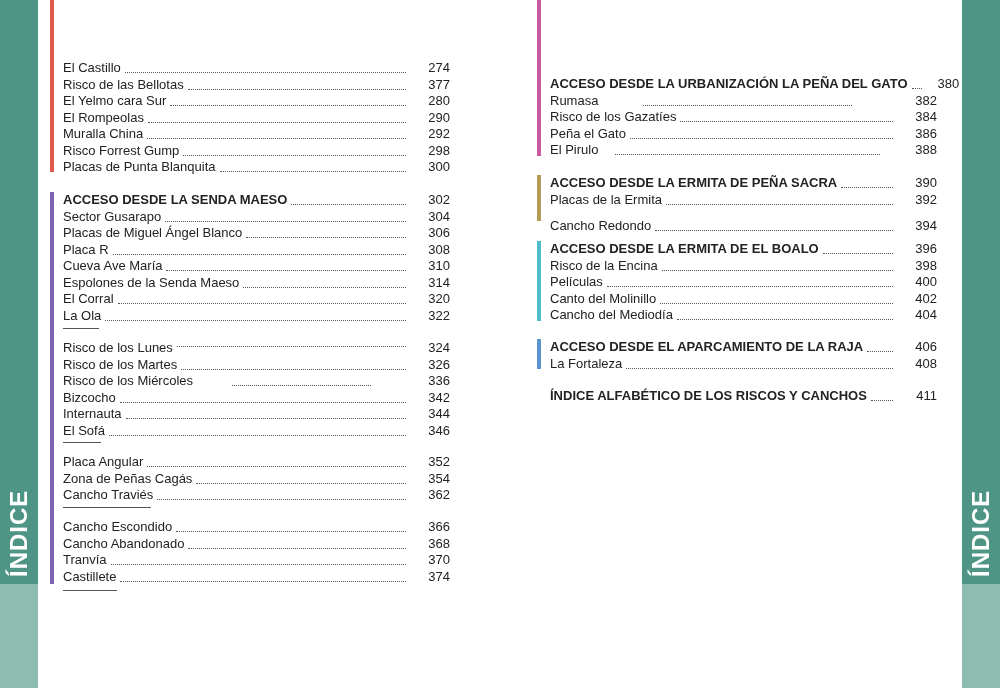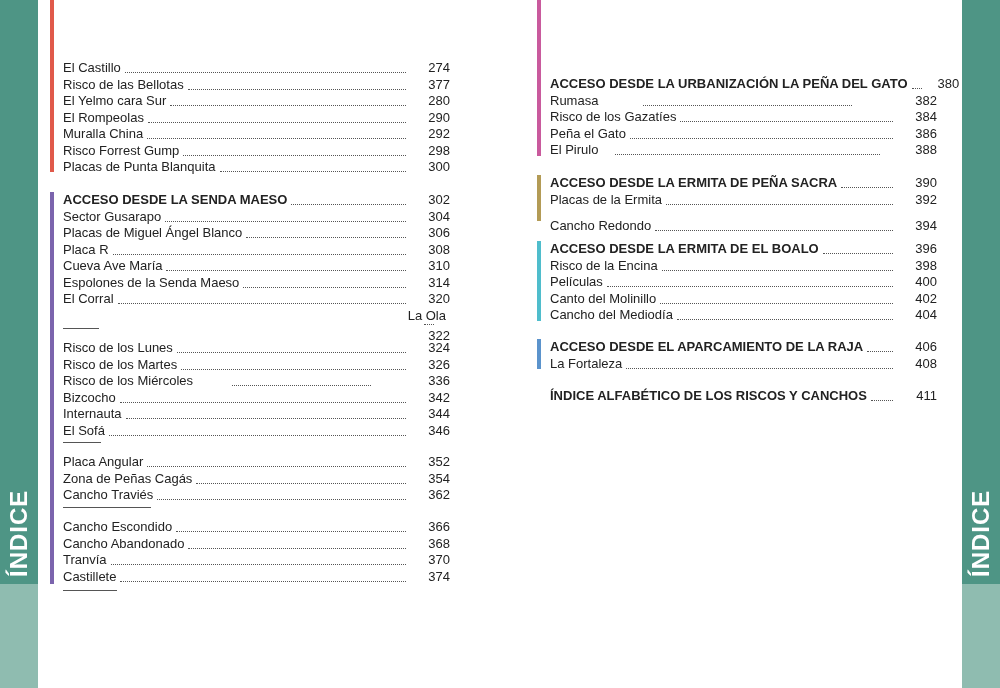--- a/index.html
+++ b/index.html
@@ -126,28 +126,28 @@
     <div class="entry" style="top:82.5px;">
         <span class="title">Espolones de la Senda Maeso</span>
         <span class="dots"></span>
         <span class="pg">314</span>
       </div>
     <div class="entry" style="top:99px;">
         <span class="title">El Corral</span>
         <span class="dots"></span>
         <span class="pg">320</span>
       </div>
-    <div class="entry" style="top:115.5px;flex-direction:column;">
+    <div class="entry" style="top:115.5px;">
         <span class="title">La Ola</span>
         <span class="dots"></span>
         <span class="pg">322</span>
       </div>
     <div class="divider" style="top:136px;width:36px;"></div>
 
-    <div class="entry" style="top:148px;">
+    <div class="entry" style="top:148px;align-items:center;">
         <span class="title">Risco de los Lunes</span>
         <span class="dots"></span>
         <span class="pg">324</span>
       </div>
     <div class="entry" style="top:164.5px;">
         <span class="title">Risco de los Martes</span>
         <span class="dots"></span>
         <span class="pg">326</span>
       </div>
     <div class="entry" style="top:181px;gap:35px;">

